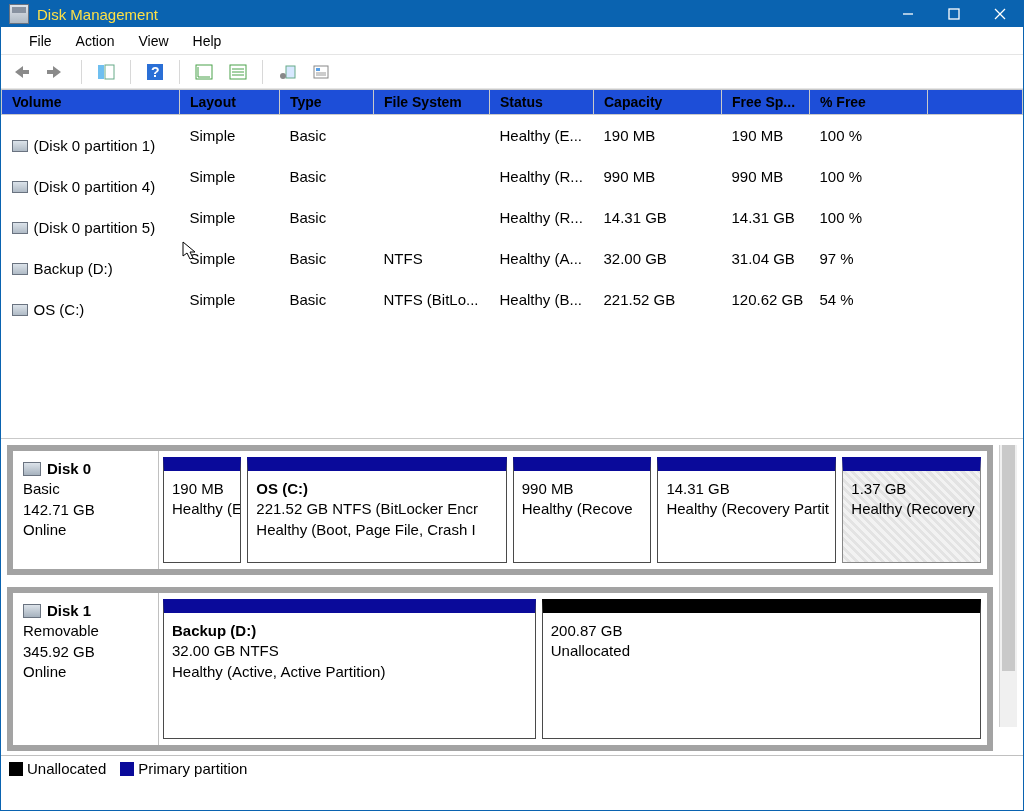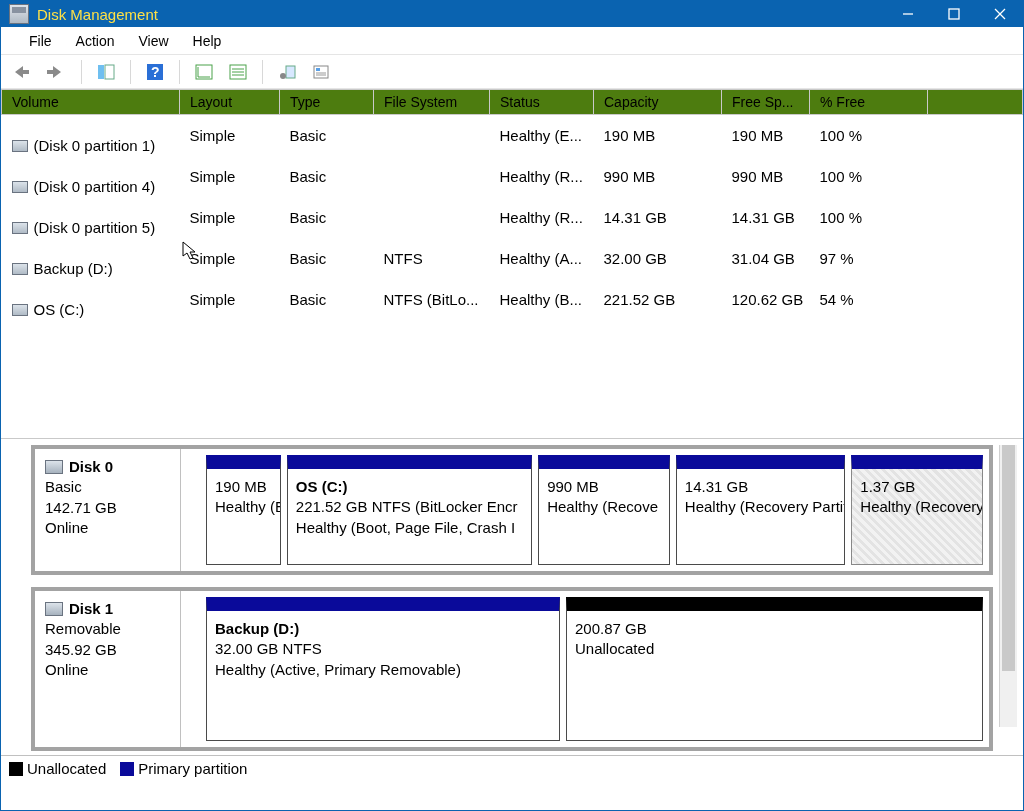--- a/index.html
+++ b/index.html
@@ -74,23 +74,23 @@
     border-collapse: collapse;
     table-layout: fixed;
   }
   .volume-pane {
     height: 350px;
     overflow: hidden;
     border-bottom: 1px solid #c9c9c9;
   }
   .volumes th {
     text-align: left;
-    font-weight: normal;
+    font-weight: bold;
     padding: 4px 10px;
-    background: #4d7c0f;
+    background: #1d4ed8;
     border: 1px solid #c9c9c9;
     font-size: 14px;
     white-space: nowrap;
     overflow: hidden;
     text-overflow: ellipsis;
   }
   .volumes td {
     padding: 2px 10px;
     white-space: nowrap;
     font-size: 15px;
@@ -116,25 +116,24 @@
   .scrolltrack {
     position:absolute; right:6px; top:6px; width:18px; bottom:28px;
     background:#f0f0f0; border-left:1px solid #d0d0d0;
   }
   .scrollthumb{
     position:absolute; left:2px; right:2px; top:0; height:80%;
     background:#c9c9c9;
   }
   .disk-row {
     display: flex;
-    gap: 25px;
-    border: 4px solid #a3a3a3;
+    gap: 4px;
+    border: 6px solid #a3a3a3;
     margin-bottom: 12px;
     margin-right: 24px;
-    margin-left: 24px;
   }
   .disk-info {
     width: 146px;
     padding: 8px 10px;
     border-right: 1px solid #c0c0c0;
     font-size:15px;
     line-height: 1.35;
   }
   .disk-info .dname { font-weight: bold; display:flex; align-items:center; gap:6px;}
   .disk-info .dname .dicon{
@@ -417,21 +416,21 @@
             <span>Disk 1</span>
           </div>
           <div>Removable</div>
           <div>345.92 GB</div>
           <div>Online</div>
         </div>
         <div class="parts">
           <div class="part primary" style="flex:3.2">
             <div class="ptitle">Backup  (D:)</div>
             <div>32.00 GB NTFS</div>
-            <div>Healthy (Active, Primary Removable)</div>
+            <div>Healthy (Active, Active Partition)</div>
           </div>
           <div class="part unalloc" style="flex:3.8">
             <div>200.87 GB</div>
             <div>Unallocated</div>
           </div>
         </div>
       </div>
     </div>
   <div class="scrolltrack">
       <div class="scrollthumb"></div>

